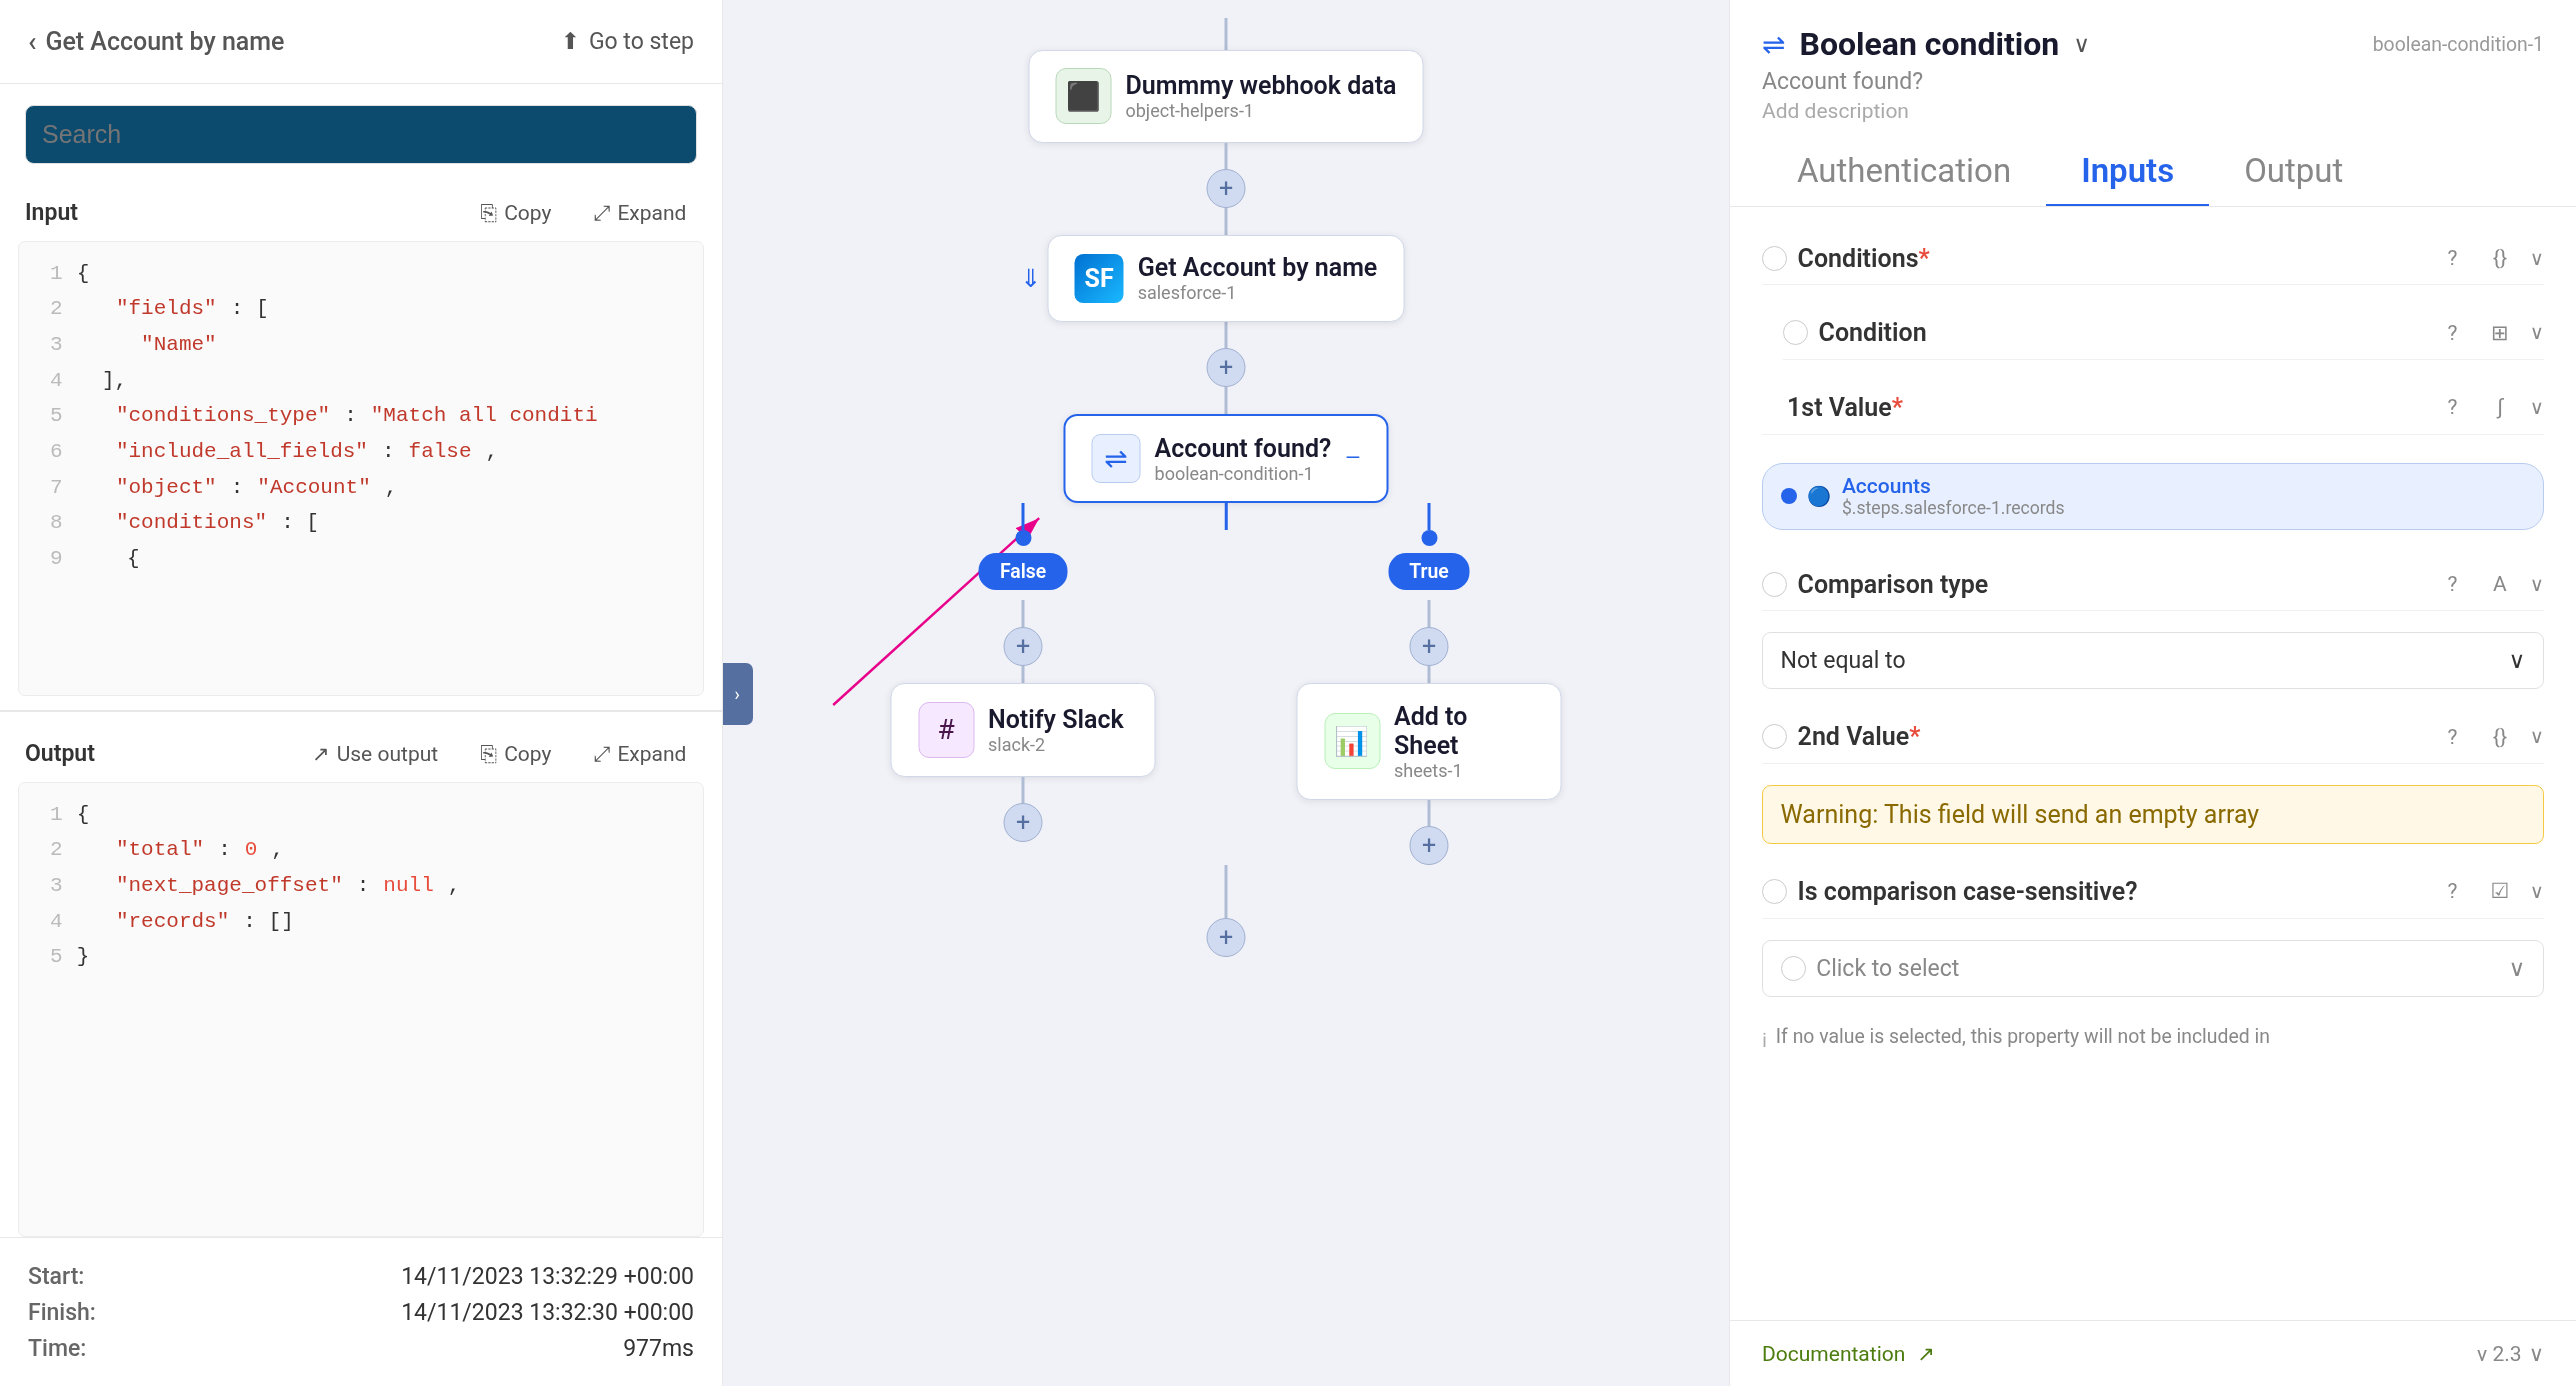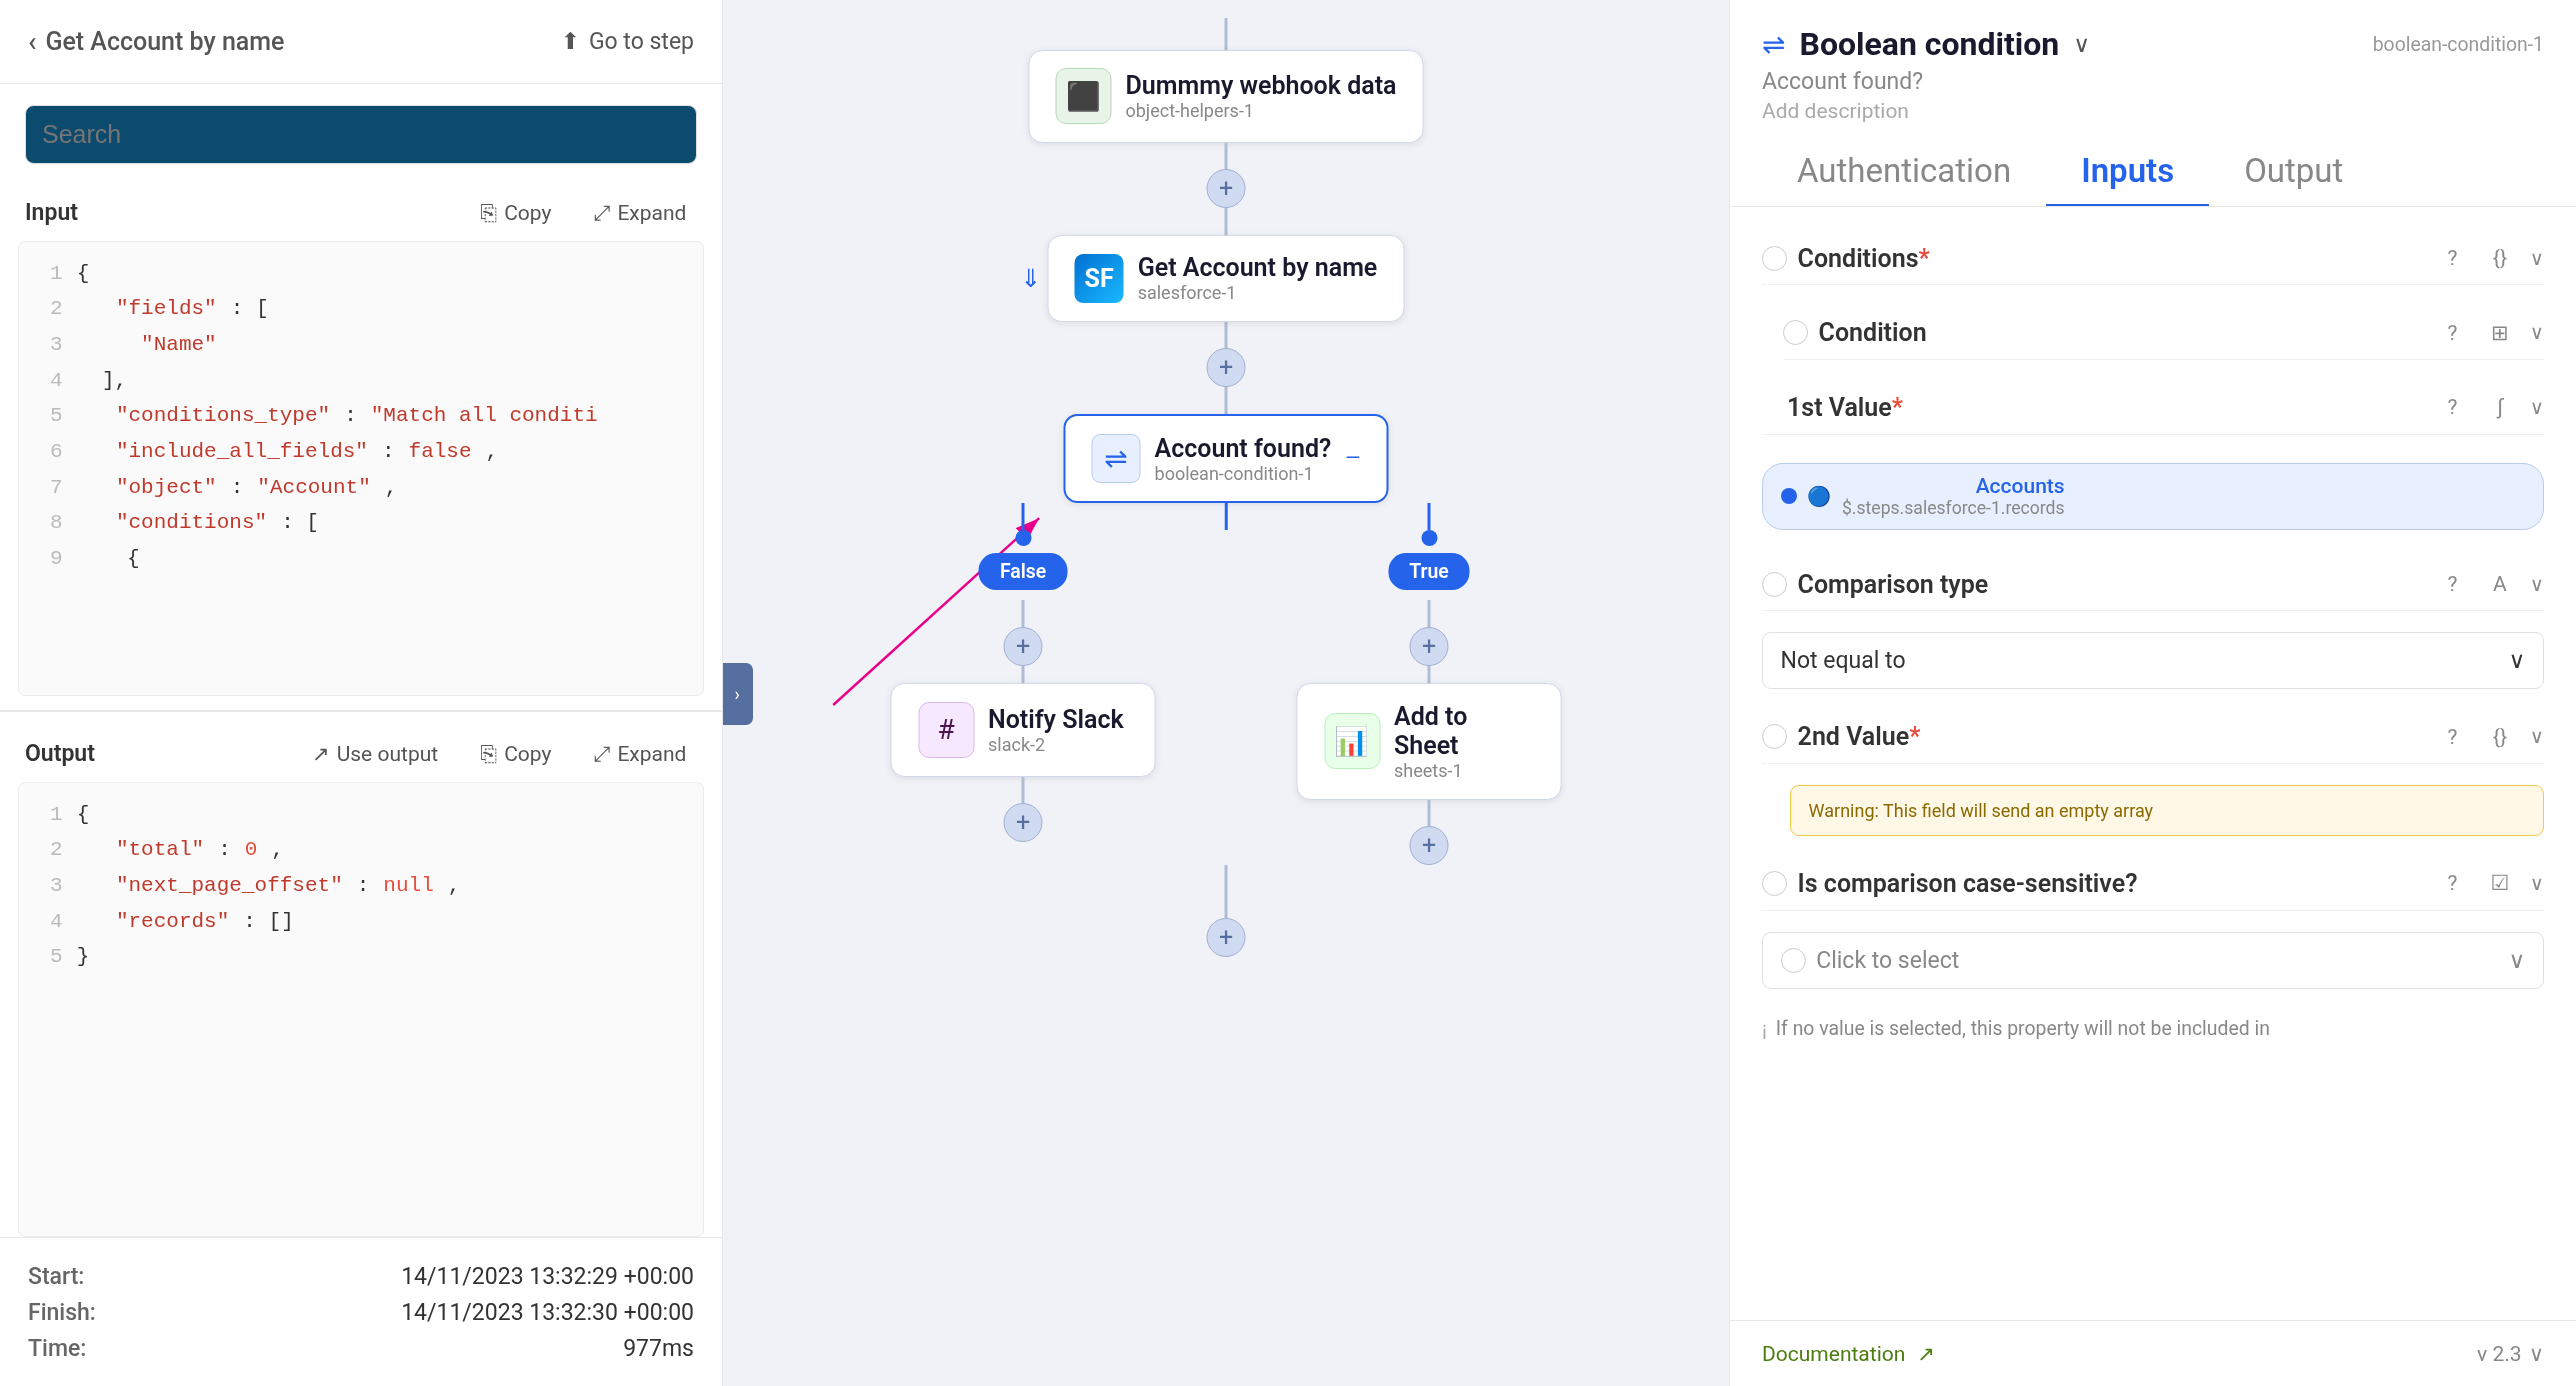--- a/index.html
+++ b/index.html
@@ -387,21 +387,20 @@
       height: 16px;
       border-radius: 50%;
       background: #2563eb;
       flex-shrink: 0;
     }
 
     .value-tag-text {
       font-size: 21px;
       color: #2563eb;
       font-weight: 500;
-      text-align: right;
     }
 
     .value-tag-sub {
       font-size: 17.6px;
       color: #888;
     }
 
     .comparison-select {
       border: 1.8px solid #e0e0e0;
       border-radius: 8.8px;
@@ -413,23 +412,22 @@
       justify-content: space-between;
       cursor: pointer;
       background: #fff;
     }
 
     .warning-box {
       background: #fff8e6;
       border: 1.8px solid #f5c842;
       border-radius: 8.8px;
       padding: 14px 17.6px;
-      font-size: 18px;
+      font-size: 25px;
       color: #8a6a00;
-      margin-left: 28px;
     }
 
     .add-link {
       color: #2563eb;
       font-size: 23px;
       cursor: pointer;
       font-weight: 500;
     }
 
     .click-to-select {

